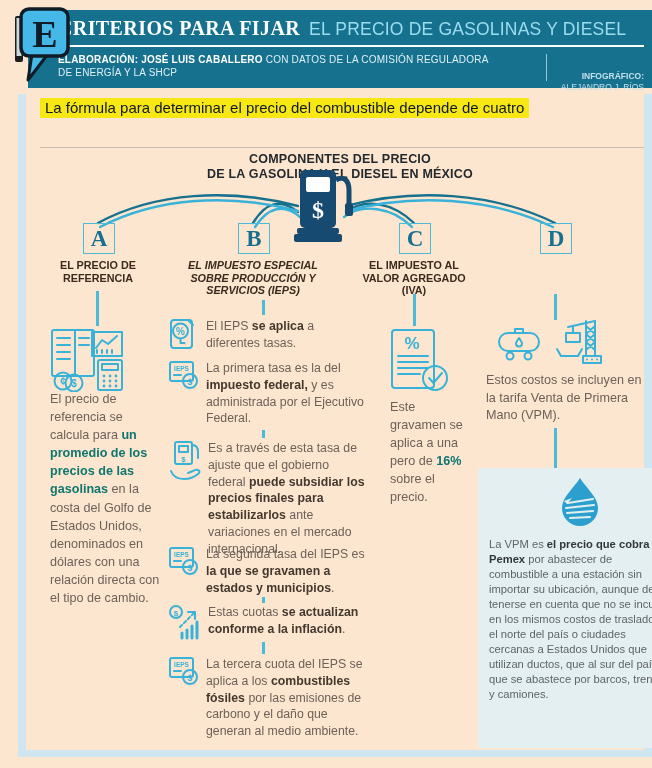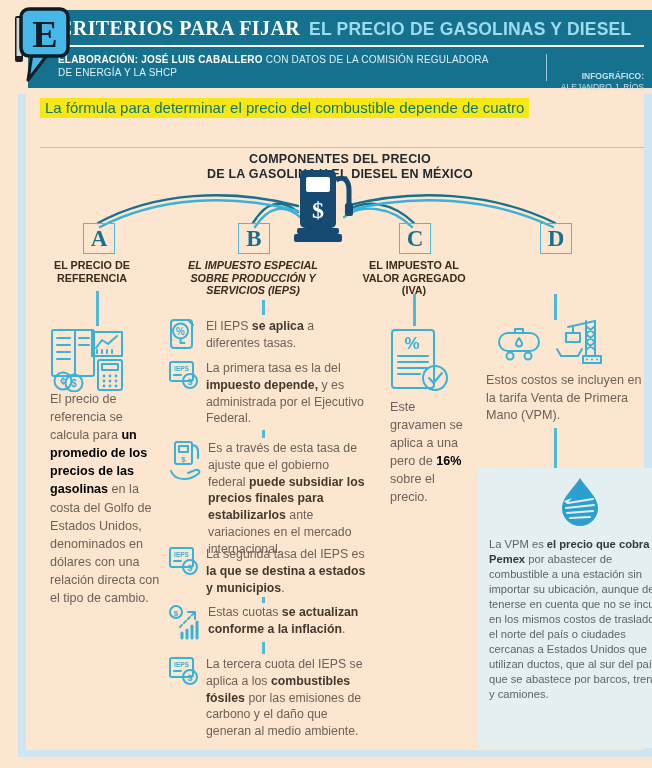--- a/index.html
+++ b/index.html
@@ -7,45 +7,45 @@
   #canvas{position:relative;width:652px;height:768px;background:#fde6cf;overflow:hidden;}
   .abs{position:absolute;}
 
   
   .frame{background:#cfe5f0;}
 
   
   #header-bar{left:28px;top:10px;width:624px;height:78px;background:#16718f;}
   #headline{left:58px;top:17px;width:594px;white-space:nowrap;}
   #headline .main{font-family:"Liberation Serif",serif;font-weight:bold;color:#ffffff;font-size:20px;letter-spacing:.4px;}
-  #headline .accent{font-family:"Liberation Sans",sans-serif;font-weight:bold;color:#9bdcee;font-size:17.5px;letter-spacing:.2px;margin-left:9px;}
+  #headline .accent{font-family:"Liberation Sans",sans-serif;font-weight:normal;color:#9bdcee;font-size:17.5px;letter-spacing:.2px;margin-left:9px;}
   #headline-underline{left:58px;top:45px;width:586px;height:2px;background:#ffffff;}
   #credit-line{left:58px;top:53px;width:430px;font-size:10px;line-height:13px;color:#dff0f6;letter-spacing:.2px;}
   #credit-line b{color:#ffffff;}
   #credit-divider{left:546px;top:54px;width:1px;height:27px;background:#9bc9d8;}
   #info-credit{left:552px;top:55px;width:92px;text-align:right;font-size:8.5px;line-height:10.5px;color:#bfe0ec;}
   #info-credit .lbl{font-weight:bold;margin-top:16px;}
 
   
-  .intro-line{left:40px;font-size:15px;color:#0f766e;}
+  .intro-line{left:40px;font-size:15px;color:#0f172a;}
   .intro-line span{background:#f7e813;padding:1px 5px 2px 5px;display:inline-block;}
   #divider{left:40px;top:147px;width:604px;height:1px;background:#c9bdb2;}
   #section-title{left:40px;top:152px;width:600px;text-align:center;font-weight:bold;font-size:12.5px;line-height:15px;color:#23292e;white-space:pre-line;letter-spacing:.2px;}
 
   
   .letter-box{width:30px;height:29px;border:1.5px solid #4cbbd9;display:flex;align-items:center;justify-content:center;
     font-family:"Liberation Serif",serif;font-weight:bold;font-size:23px;color:#177092;top:223px;}
   .col-title{top:259px;text-align:center;font-weight:bold;font-size:10.8px;line-height:12.5px;color:#3b2a1d;white-space:pre-line;}
 
   
   .vline{width:2.5px;background:#4cbbd9;}
 
   
   .body-txt{font-size:12.4px;line-height:17.2px;color:#6e6159;}
-  .body-txt b{color:#000000;}
+  .body-txt b{color:#0f766e;}
   .b-item{display:flex;gap:6px;left:168px;width:200px;}
   .b-item .txt{flex:1;font-size:12.3px;line-height:16.8px;color:#6e6159;}
   .b-item .txt b{color:#44382e;}
   .b-icon{flex:0 0 32px;}
 
   
   #vpm-panel{left:478px;top:468px;width:204px;height:280px;background:#e3eff1;text-align:center;}
   #vpm-text{margin:6px 10px 0 11px;text-align:left;font-size:11.2px;line-height:15px;color:#5f6468;}
   #vpm-text b{color:#32373c;}
 
@@ -117,21 +117,21 @@
       <path d="M42,10 c9,-5 13,2 13,10 v14" stroke="#164a70" stroke-width="5" fill="none"></path>
       <rect x="51" y="33" width="8" height="13" rx="2.5" fill="#164a70"></rect>
     </svg>
   </div>
 
   <div class="abs letter-box" style="left:83px;">A</div>
   <div class="abs letter-box" style="left:238px;">B</div>
   <div class="abs letter-box" style="left:399px;">C</div>
   <div class="abs letter-box" style="left:540px;">D</div>
 
-  <div class="abs col-title" style="left:32px;width:120px;">EL PRECIO DE
+  <div class="abs col-title" style="left:38px;width:120px;">EL PRECIO DE
 REFERENCIA</div>
   <div class="abs col-title" style="left:163px;width:180px;font-style:italic;">EL IMPUESTO ESPECIAL
 SOBRE PRODUCCIÓN Y
 SERVICIOS (IEPS)</div>
   <div class="abs col-title" style="left:344px;width:140px;">EL IMPUESTO AL
 VALOR AGREGADO
 (IVA)</div>
 
   <div class="abs vline" style="left:96px;top:291px;height:35px;"></div>
   <div class="abs vline" style="left:413px;top:294px;height:32px;"></div>
@@ -195,21 +195,21 @@
   <div class="abs b-item" style="top:360px;">
     <div class="b-icon">
       <svg width="32" height="30" viewBox="0 0 32 30">
         <rect class="ic" x="2" y="2" width="23" height="19" rx="2"></rect>
         <text class="ict" x="13.5" y="11" font-size="6.5" text-anchor="middle">IEPS</text>
         <line class="ic" x1="6" y1="15" x2="13" y2="15"></line>
         <circle class="ic" cx="22" cy="21" r="7" fill="#fde6cf"></circle>
         <text class="ict" x="22" y="24.5" font-size="9" text-anchor="middle">$</text>
       </svg>
     </div>
-    <div class="txt"><span>La primera tasa es la del </span><b>impuesto depende,</b><span> y es administrada por el Ejecutivo Federal.</span></div>
+    <div class="txt"><span>La primera tasa es la del </span><b>impuesto federal,</b><span> y es administrada por el Ejecutivo Federal.</span></div>
   </div>
 
   <div class="abs b-item" style="top:440px;">
     <div class="b-icon">
       <svg width="34" height="46" viewBox="0 0 34 46">
         <rect class="ic" x="7" y="2" width="17" height="22" rx="2" fill="#fde6cf"></rect>
         <rect class="ic" x="11" y="6" width="9" height="6"></rect>
         <text class="ict" x="15.5" y="22" font-size="8" text-anchor="middle">$</text>
         <path class="ic" d="M24,5 c4,0 6,3 6,7 v6"></path>
         <path class="ic" d="M3,31 q3,8 13,8 q8,0 14,-5 q3,-2.5 0,-4 q-2,-1 -5,1 l-5,2"></path>
@@ -221,21 +221,21 @@
   <div class="abs b-item" style="top:546px;">
     <div class="b-icon">
       <svg width="32" height="30" viewBox="0 0 32 30">
         <rect class="ic" x="2" y="2" width="23" height="19" rx="2"></rect>
         <text class="ict" x="13.5" y="11" font-size="6.5" text-anchor="middle">IEPS</text>
         <line class="ic" x1="6" y1="15" x2="13" y2="15"></line>
         <circle class="ic" cx="22" cy="21" r="7" fill="#fde6cf"></circle>
         <text class="ict" x="22" y="24.5" font-size="9" text-anchor="middle">$</text>
       </svg>
     </div>
-    <div class="txt"><span>La segunda tasa del IEPS es </span><b>la que se destina a estados y municipios</b><span>.</span></div>
+    <div class="txt"><span>La segunda tasa del IEPS es </span><b>la que se gravamen a estados y municipios</b><span>.</span></div>
   </div>
 
   <div class="abs b-item" style="top:604px;">
     <div class="b-icon">
       <svg width="34" height="36" viewBox="0 0 34 36">
         <circle class="ic" cx="8" cy="8" r="6" fill="#fde6cf"></circle>
         <text class="ict" x="8" y="11.5" font-size="8" text-anchor="middle">$</text>
         <path class="ic" stroke-dasharray="3,2.5" d="M12,23 L26,9"></path>
         <path class="ic" d="M20,8 h7 v7"></path>
         <g stroke="#38b2d8" stroke-width="3" stroke-linecap="round">

